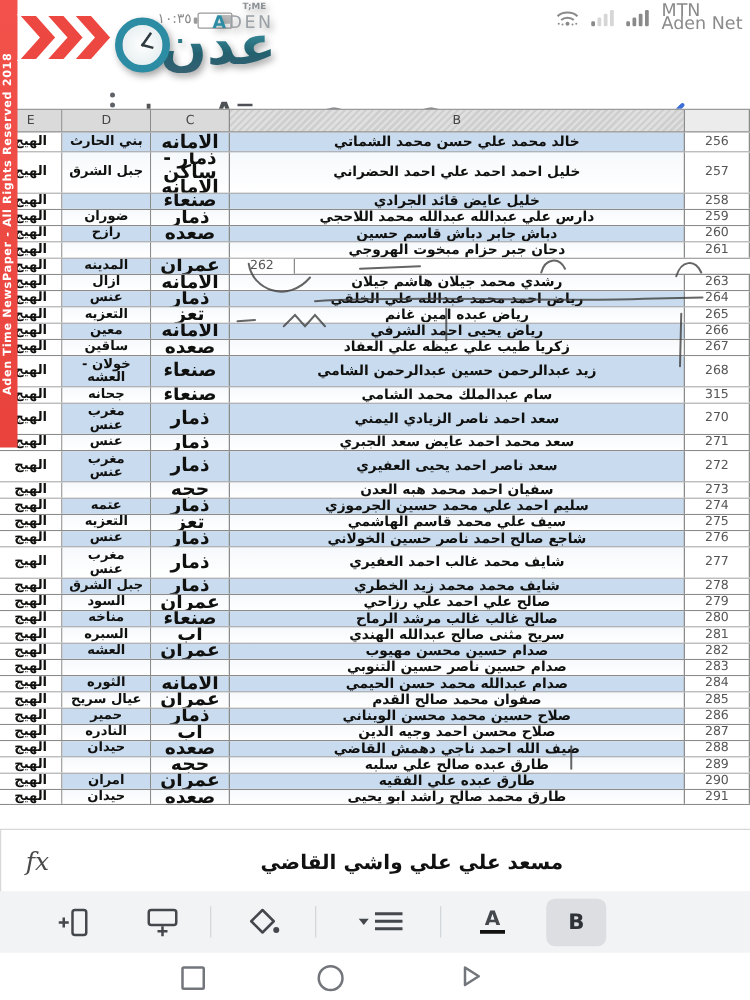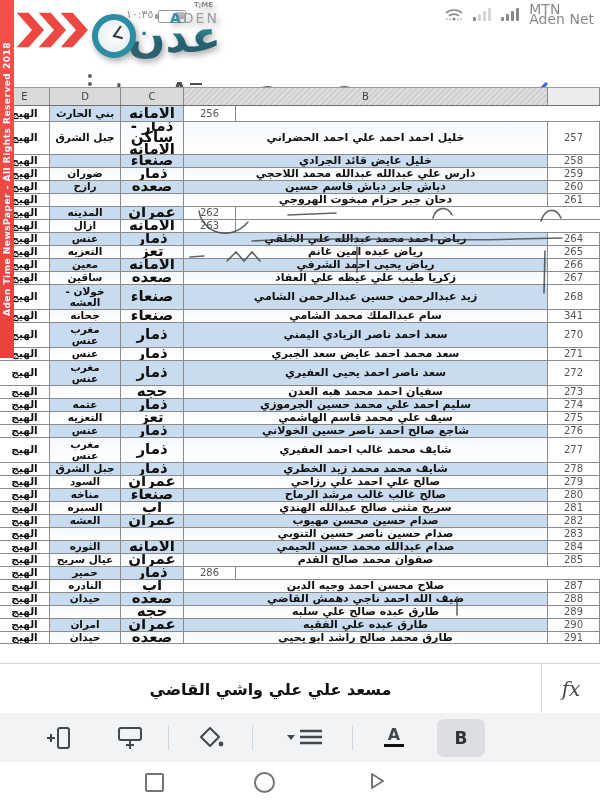--- a/index.html
+++ b/index.html
@@ -166,20 +166,21 @@
     <div class="hdr-cell" style="width:71px">D</div>
     <div class="hdr-cell" style="width:63px">C</div>
     <div class="hdr-cell hdr-b" style="width:364px">B</div>
     <div class="hdr-cell hdr-num" style="width:52px"></div>
   </div>
   <div id="rows">
       <div class="row band-blue" style="height: 16px;">
         <div class="cell c-e">الهيج</div>
         <div class="cell c-d">بني الحارث</div>
         <div class="cell c-c">الامانه</div>
+        <div class="cell c-b">خالد محمد علي حسن محمد الشماتي</div>
         <div class="cell c-num">256</div>
       </div>
       <div class="row band-white" style="height: 33px;">
         <div class="cell c-e">الهيج</div>
         <div class="cell c-d">جبل الشرق</div>
         <div class="cell c-c">ذمار -
 ساكن
 الامانه</div>
         <div class="cell c-b">خليل احمد احمد علي احمد الحضراني</div>
         <div class="cell c-num">257</div>
@@ -215,20 +216,21 @@
       <div class="row band-blue" style="height: 13px;">
         <div class="cell c-e">الهيج</div>
         <div class="cell c-d">المدينه</div>
         <div class="cell c-c">عمران</div>
         <div class="cell c-num">262</div>
       </div>
       <div class="row band-white" style="height: 13px;">
         <div class="cell c-e">الهيج</div>
         <div class="cell c-d">ازال</div>
         <div class="cell c-c">الامانه</div>
+        <div class="cell c-b">رشدي محمد جيلان هاشم جيلان</div>
         <div class="cell c-num">263</div>
       </div>
       <div class="row band-blue" style="height: 13px;">
         <div class="cell c-e">الهيج</div>
         <div class="cell c-d">عنس</div>
         <div class="cell c-c">ذمار</div>
         <div class="cell c-b">رياض احمد محمد عبدالله علي الخلقي</div>
         <div class="cell c-num">264</div>
       </div>
       <div class="row band-white" style="height: 13px;">
@@ -258,21 +260,21 @@
 العشه</div>
         <div class="cell c-c">صنعاء</div>
         <div class="cell c-b">زيد عبدالرحمن حسين عبدالرحمن الشامي</div>
         <div class="cell c-num">268</div>
       </div>
       <div class="row band-white" style="height: 13px;">
         <div class="cell c-e">الهيج</div>
         <div class="cell c-d">جحانه</div>
         <div class="cell c-c">صنعاء</div>
         <div class="cell c-b">سام عبدالملك محمد الشامي</div>
-        <div class="cell c-num">341</div>
+        <div class="cell c-num">315</div>
       </div>
       <div class="row band-blue" style="height: 25px;">
         <div class="cell c-e">الهيج</div>
         <div class="cell c-d">مغرب
 عنس</div>
         <div class="cell c-c">ذمار</div>
         <div class="cell c-b">سعد احمد ناصر الزيادي اليمني</div>
         <div class="cell c-num">270</div>
       </div>
       <div class="row band-white" style="height: 13px;">
@@ -379,20 +381,21 @@
         <div class="cell c-e">الهيج</div>
         <div class="cell c-d">عيال سريح</div>
         <div class="cell c-c">عمران</div>
         <div class="cell c-b">صفوان محمد صالح القدم</div>
         <div class="cell c-num">285</div>
       </div>
       <div class="row band-blue" style="height: 13px;">
         <div class="cell c-e">الهيج</div>
         <div class="cell c-d">حمير</div>
         <div class="cell c-c">ذمار</div>
+        <div class="cell c-b">صلاح حسين محمد محسن الويناني</div>
         <div class="cell c-num">286</div>
       </div>
       <div class="row band-white" style="height: 13px;">
         <div class="cell c-e">الهيج</div>
         <div class="cell c-d">النادره</div>
         <div class="cell c-c">اب</div>
         <div class="cell c-b">صلاح محسن احمد وجيه الدين</div>
         <div class="cell c-num">287</div>
       </div>
       <div class="row band-blue" style="height: 13px;">
@@ -457,22 +460,22 @@
   <span class="tme">T;ME</span>
   <span class="aden"><b>A</b><span>DEN</span></span>
   <span class="ar">عدن</span>
   <span class="clock">
       <span class="h1"></span>
       <span class="h2"></span>
     </span>
 </div>
 
 <div id="formula-bar" class="abs">
+  <div id="fx-box">fx</div>
   <div id="formula-text">مسعد علي علي واشي القاضي</div>
-  <div id="fx-box">fx</div>
 </div>
 
 <div id="bottom-toolbar" class="abs">
   <span class="bt" style="left:42px;width:32px">
     <svg width="28" height="26" viewBox="0 0 28 26">
       <path d="M3 13 L11 13 M7 9 L7 17" stroke="#44474c" stroke-width="2" fill="none"></path>
       <rect x="14" y="3" width="11" height="20" rx="2" stroke="#44474c" stroke-width="2" fill="none"></rect>
     </svg>
   </span>
   <span class="bt" style="left:114px;width:32px">

